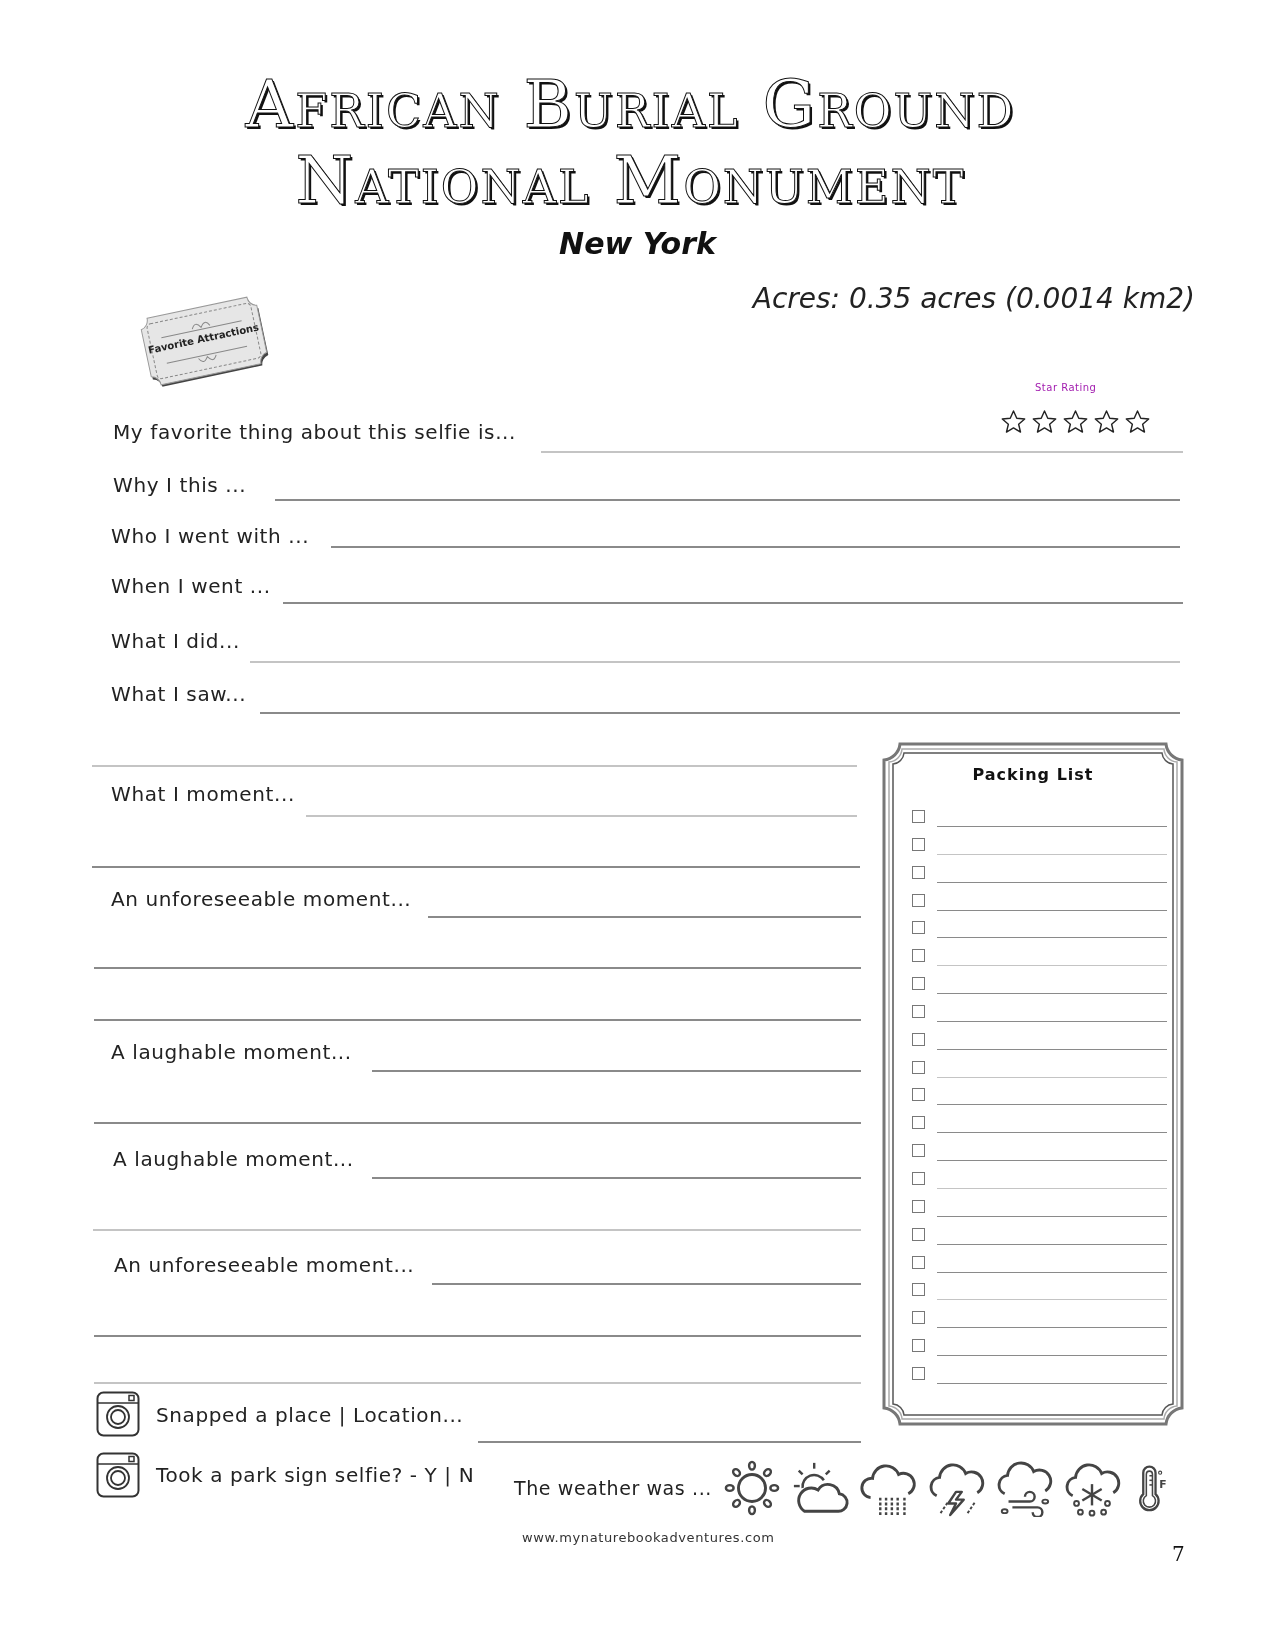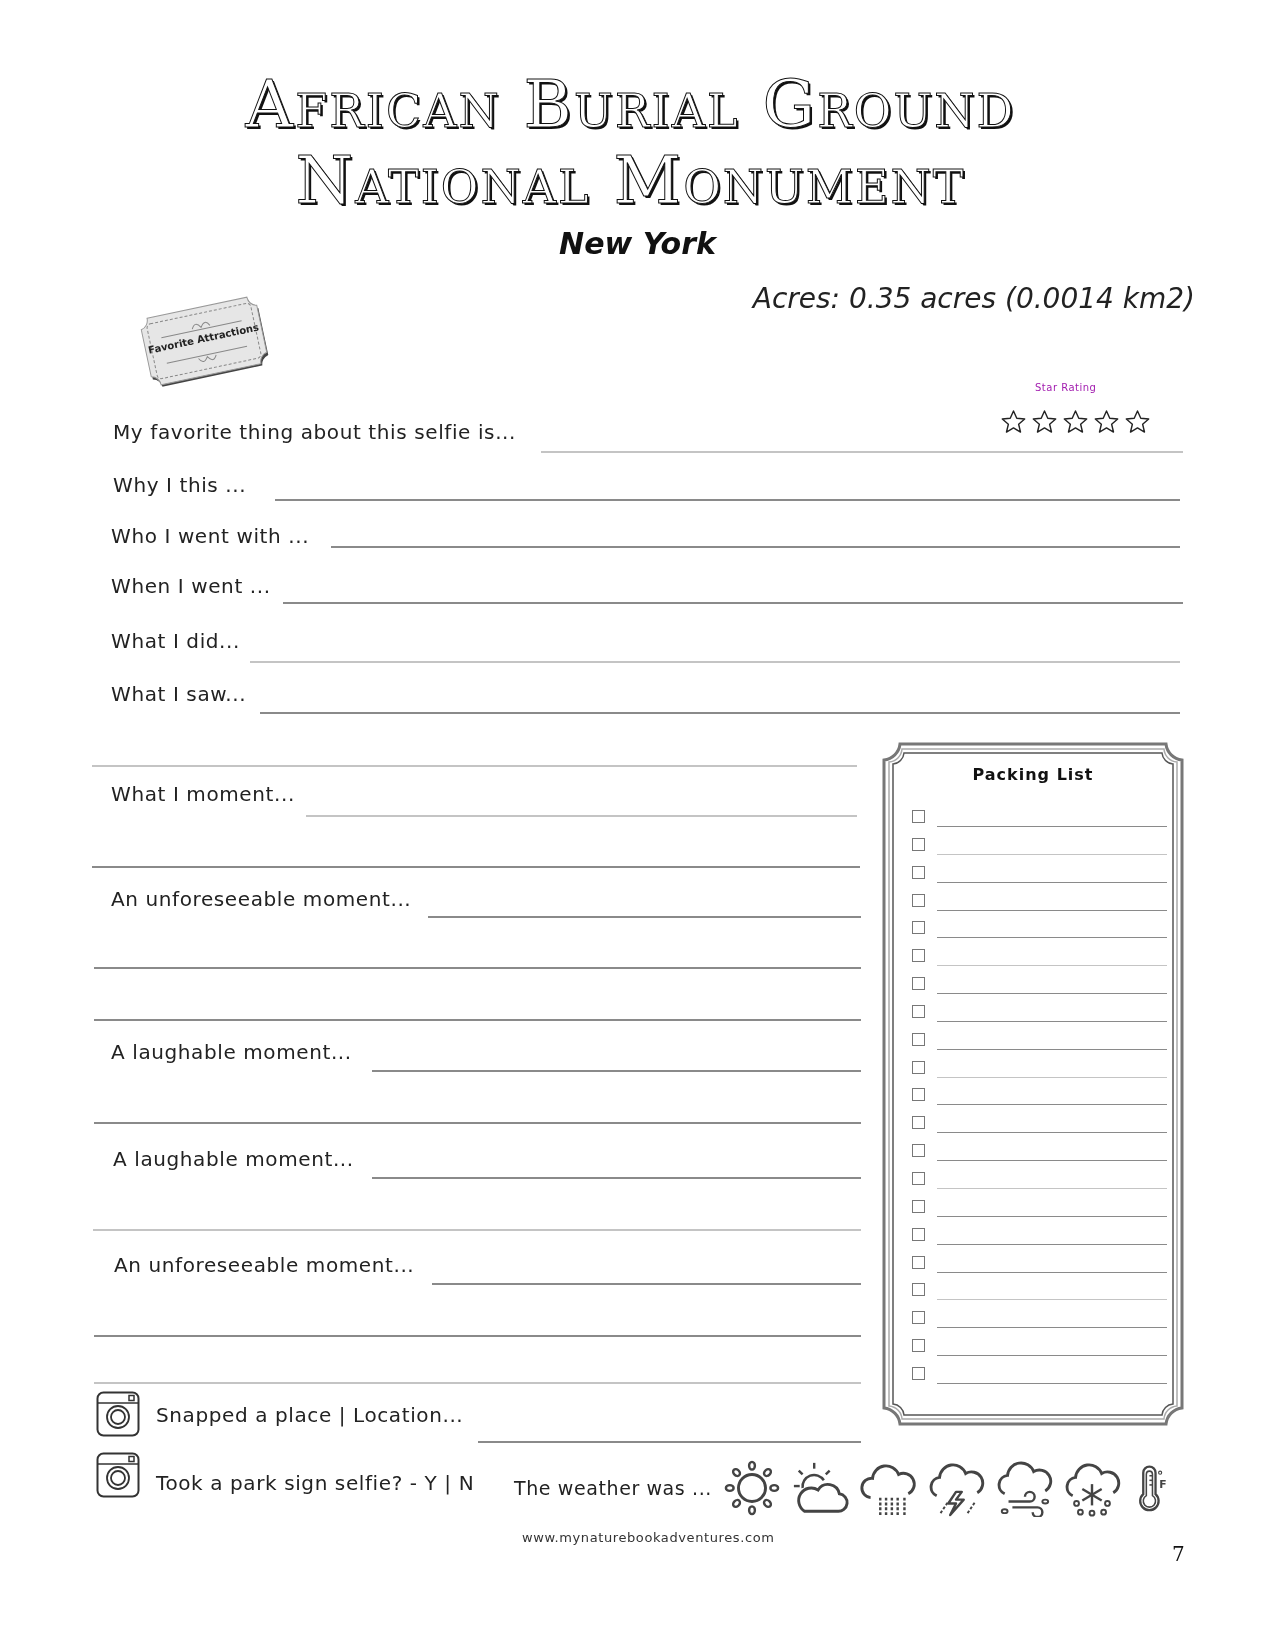--- a/index.html
+++ b/index.html
@@ -215,21 +215,21 @@
 <div class="abs lbl" style="left:156px;top:1403px;">Snapped a place | Location...</div>
 <div class="abs line" style="left:478px;top:1441px;width:383px;"></div>
 
 <svg class="abs cam" style="left:96px;top:1452px;" viewBox="0 0 44 46">
   <rect x="1.5" y="1.5" width="41" height="43" rx="6" fill="none" stroke="#333" stroke-width="2"></rect>
   <line x1="1.5" y1="12" x2="42.5" y2="12" stroke="#333" stroke-width="1.5"></line>
   <rect x="33" y="4.5" width="5" height="5" fill="none" stroke="#333" stroke-width="1.5"></rect>
   <circle cx="22" cy="26" r="11" fill="none" stroke="#333" stroke-width="1.8"></circle>
   <circle cx="22" cy="26" r="7" fill="none" stroke="#333" stroke-width="1.8"></circle>
 </svg>
-<div class="abs lbl" style="left:156px;top:1463px;margin-top:8px;">Took a park sign selfie? - Y | N</div>
+<div class="abs lbl" style="left:156px;top:1463px;">Took a park sign selfie? - Y | N</div>
 
 <div class="abs lbl" style="left:514px;top:1477px;font-size:19px;">The weather was ...</div>
 <div class="abs" style="left:723px;top:1459px;display:flex;gap:10px;">
   <svg class="weather-icon" viewBox="0 0 60 60">
     <circle cx="30" cy="30" r="14" fill="none" stroke="#444" stroke-width="3"></circle>
     <g fill="none" stroke="#444" stroke-width="2.5">
       <ellipse cx="30" cy="7" rx="3" ry="4"></ellipse>
         <ellipse cx="30" cy="53" rx="3" ry="4"></ellipse>
       <ellipse cx="7" cy="30" rx="4" ry="3"></ellipse>
         <ellipse cx="53" cy="30" rx="4" ry="3"></ellipse>

